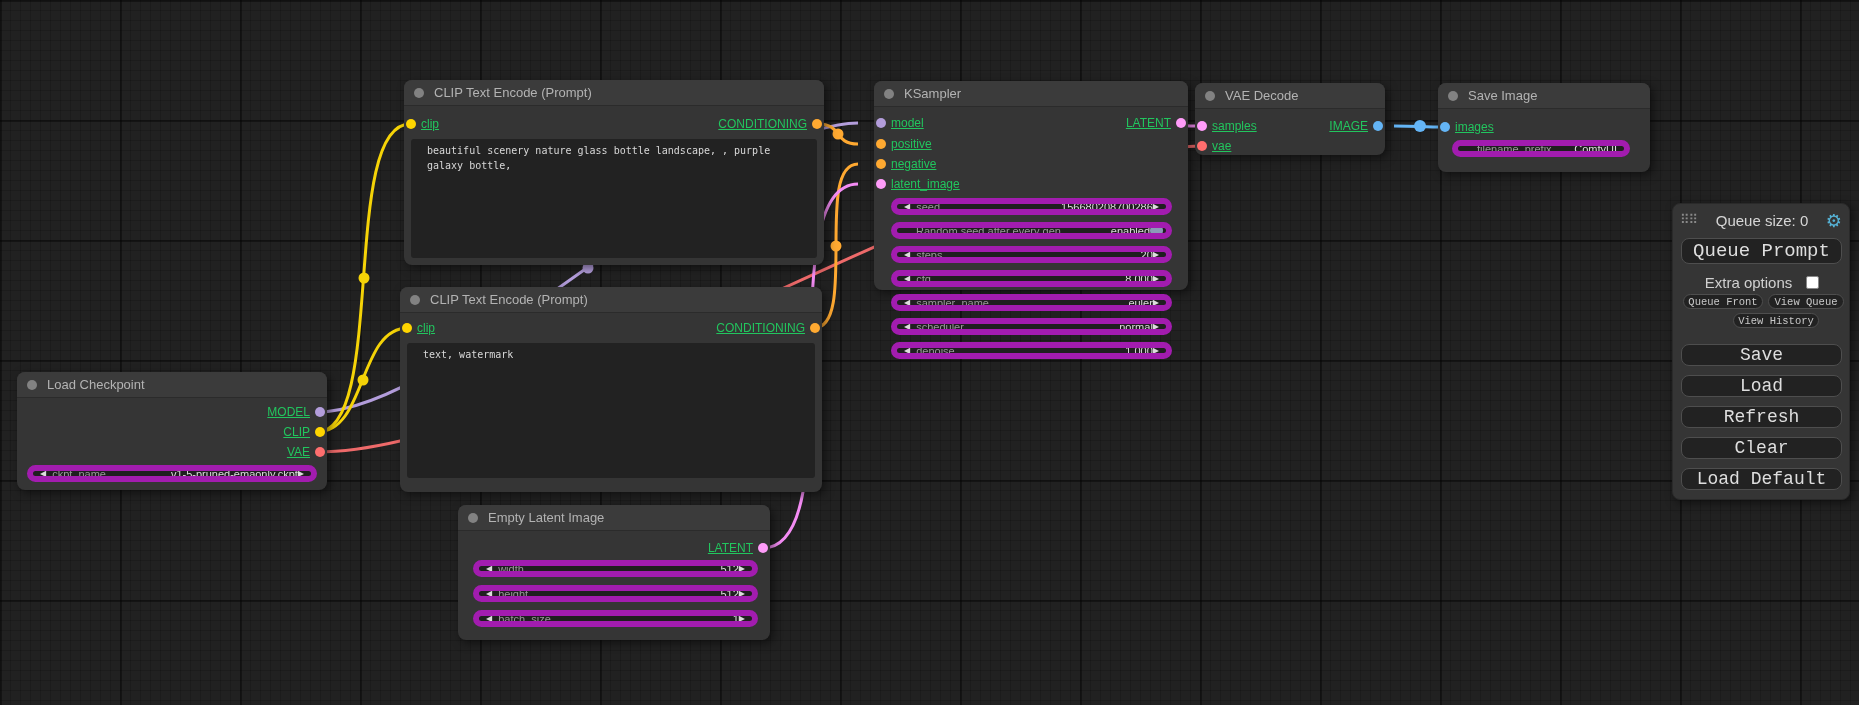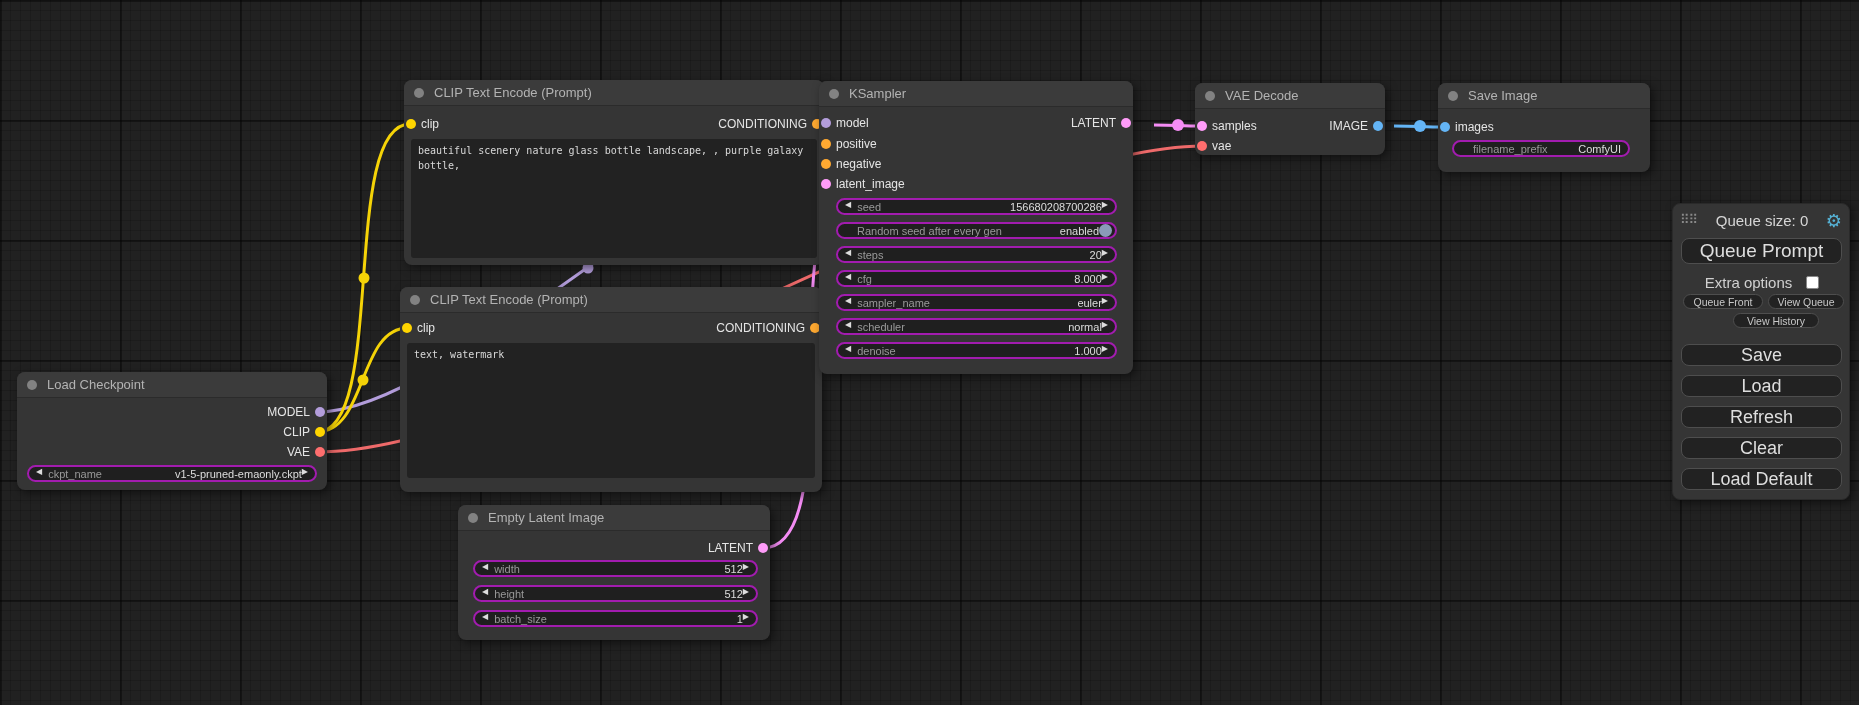--- a/index.html
+++ b/index.html
@@ -20,57 +20,57 @@
   .node {
     position:absolute; z-index:2; background:#353535;
     border-radius:8px; box-shadow:3px 3px 10px rgba(0,0,0,.5);
   }
   .ntitle {
     position:relative; height:26px; line-height:26px; background:#3b3b3b;
     border-radius:8px 8px 0 0; border-bottom:1px solid #2b2b2b;
     color:#b3b3b3; font-size:13px; padding-left:30px; white-space:nowrap; overflow:hidden;
   }
   .tdot { position:absolute; left:10px; top:8px; width:10px; height:10px; border-radius:50%; background:#828282; }
-  .slot { position:absolute; height:20px; line-height:20px; font-size:12px; color:#e5e5e5; white-space:nowrap; }
+  .slot { position:absolute; height:20px; line-height:20px; font-size:12px; color:#22c55e; white-space:nowrap;text-decoration:underline; }
   .slot.in  { left:0; padding-left:17px; }
   .slot.out { right:0; padding-right:17px; text-align:left; }
   .dot { position:absolute; top:5px; width:10px; height:10px; border-radius:50%; }
   .slot.in  .dot { left:2px; }
   .slot.out .dot { right:2px; }
   .c-model{background:#B39DDB} .c-clip{background:#FFD500} .c-vae{background:#FF6E6E}
   .c-cond{background:#FFA931} .c-latent{background:#FF9CF9} .c-image{background:#64B5F6}
   .prompt {
     position:absolute; background:#222; border-radius:3px; color:#d8d8d8;
     font-family:"DejaVu Sans Mono", monospace; font-size:10px; line-height:15px;
-    padding:4px 7px; white-space:pre-wrap; word-break:break-word; overflow:hidden;
+    padding:4px 16px; white-space:pre-wrap; word-break:break-word; overflow:hidden;
   }
   .widget {
     position:absolute; height:17px; background:#1f1f1f;
-    border:2px solid #a21caf; border-radius:9px;
-    display:flex; align-items:flex-end; font-size:11px; color:#999;
+    border:6px solid #a21caf; border-radius:9px;
+    display:flex; align-items:center; font-size:11px; color:#999;
     padding:0 7px; white-space:nowrap; overflow:hidden;
   }
   .warr { color:#ddd; font-size:8px; line-height:17px; cursor:pointer; }
   .wname { margin-left:6px; }
   .wval  { margin-left:auto; color:#ddd; }
   .widget.noarr .wname { margin-left:12px; }
   .toggle { width:13px; height:13px; border-radius:50%; background:#8a9bb8; margin-right:-4px; flex:none; }
   
   #queue-panel {
     position:absolute; z-index:3; left:1672px; top:203px; width:178px; height:297px;
     background:#353535; border:1px solid #2a2a2a; border-radius:8px;
     box-shadow:3px 3px 10px rgba(0,0,0,.5);
   }
   .qp-abs { position:absolute; }
   #drag-handle { left:7px; top:8px; color:#8a8a8a; font-size:13px; letter-spacing:-1px; cursor:grab; }
   #queue-size { left:0; top:8px; width:178px; text-align:center; color:#d6d6d6; font-size:15px; }
   #gear { right:7px; top:6px; color:#55b1d4; font-size:18px; cursor:pointer; }
   .qbtn {
     position:absolute; background:#222; border:1px solid #4e4e4e; border-radius:8px;
-    color:#dedede; text-align:center; cursor:pointer; font-family:Liberation Sans, sans-serif;
+    color:#dedede; text-align:center; cursor:pointer; font-family:Liberation Mono, monospace;
     display:flex; align-items:center; justify-content:center;
   }
   #queue-prompt { left:8px; top:34px; width:161px; height:26px; font-size:19px; }
   #extra-row { left:0; top:70px; width:178px; display:flex; align-items:center; justify-content:center; gap:14px; }
   #extra-label { color:#d0d0d0; font-size:15px; }
   #extra-checkbox { width:13px; height:13px; background:#fff; border-radius:2px; border:1px solid #888; cursor:pointer; }
   .qsmall { height:15px; font-size:10.5px; border-radius:8px; color:#c8c8c8; }
   #btn-queue-front { left:10px; top:90px; width:80px; }
   #btn-view-queue { left:95px; top:90px; width:76px;text-align:right; }
   #btn-view-history { left:60px; top:109px; width:86px; }
@@ -154,21 +154,21 @@
     <span class="dot c-clip"></span>
     <span>clip</span>
   </div>
   <div class="slot out" style="top:31px">
     <span>CONDITIONING</span>
     <span class="dot c-cond"></span>
   </div>
   <div class="prompt" style="left:7px;top:56px;width:408px;height:135px">text, watermark</div>
 </div>
 
-<div class="node" style="left:819px;top:81px;width:314px;height:293px">
+<div class="node" style="left:874px;top:81px;width:314px;height:209px">
   <div class="ntitle">
     <span class="tdot"></span>
     <span>KSampler</span>
   </div>
   <div class="slot in" style="top:32px">
     <span class="dot c-model"></span>
     <span>model</span>
   </div>
   <div class="slot out" style="top:32px">
     <span>LATENT</span>

